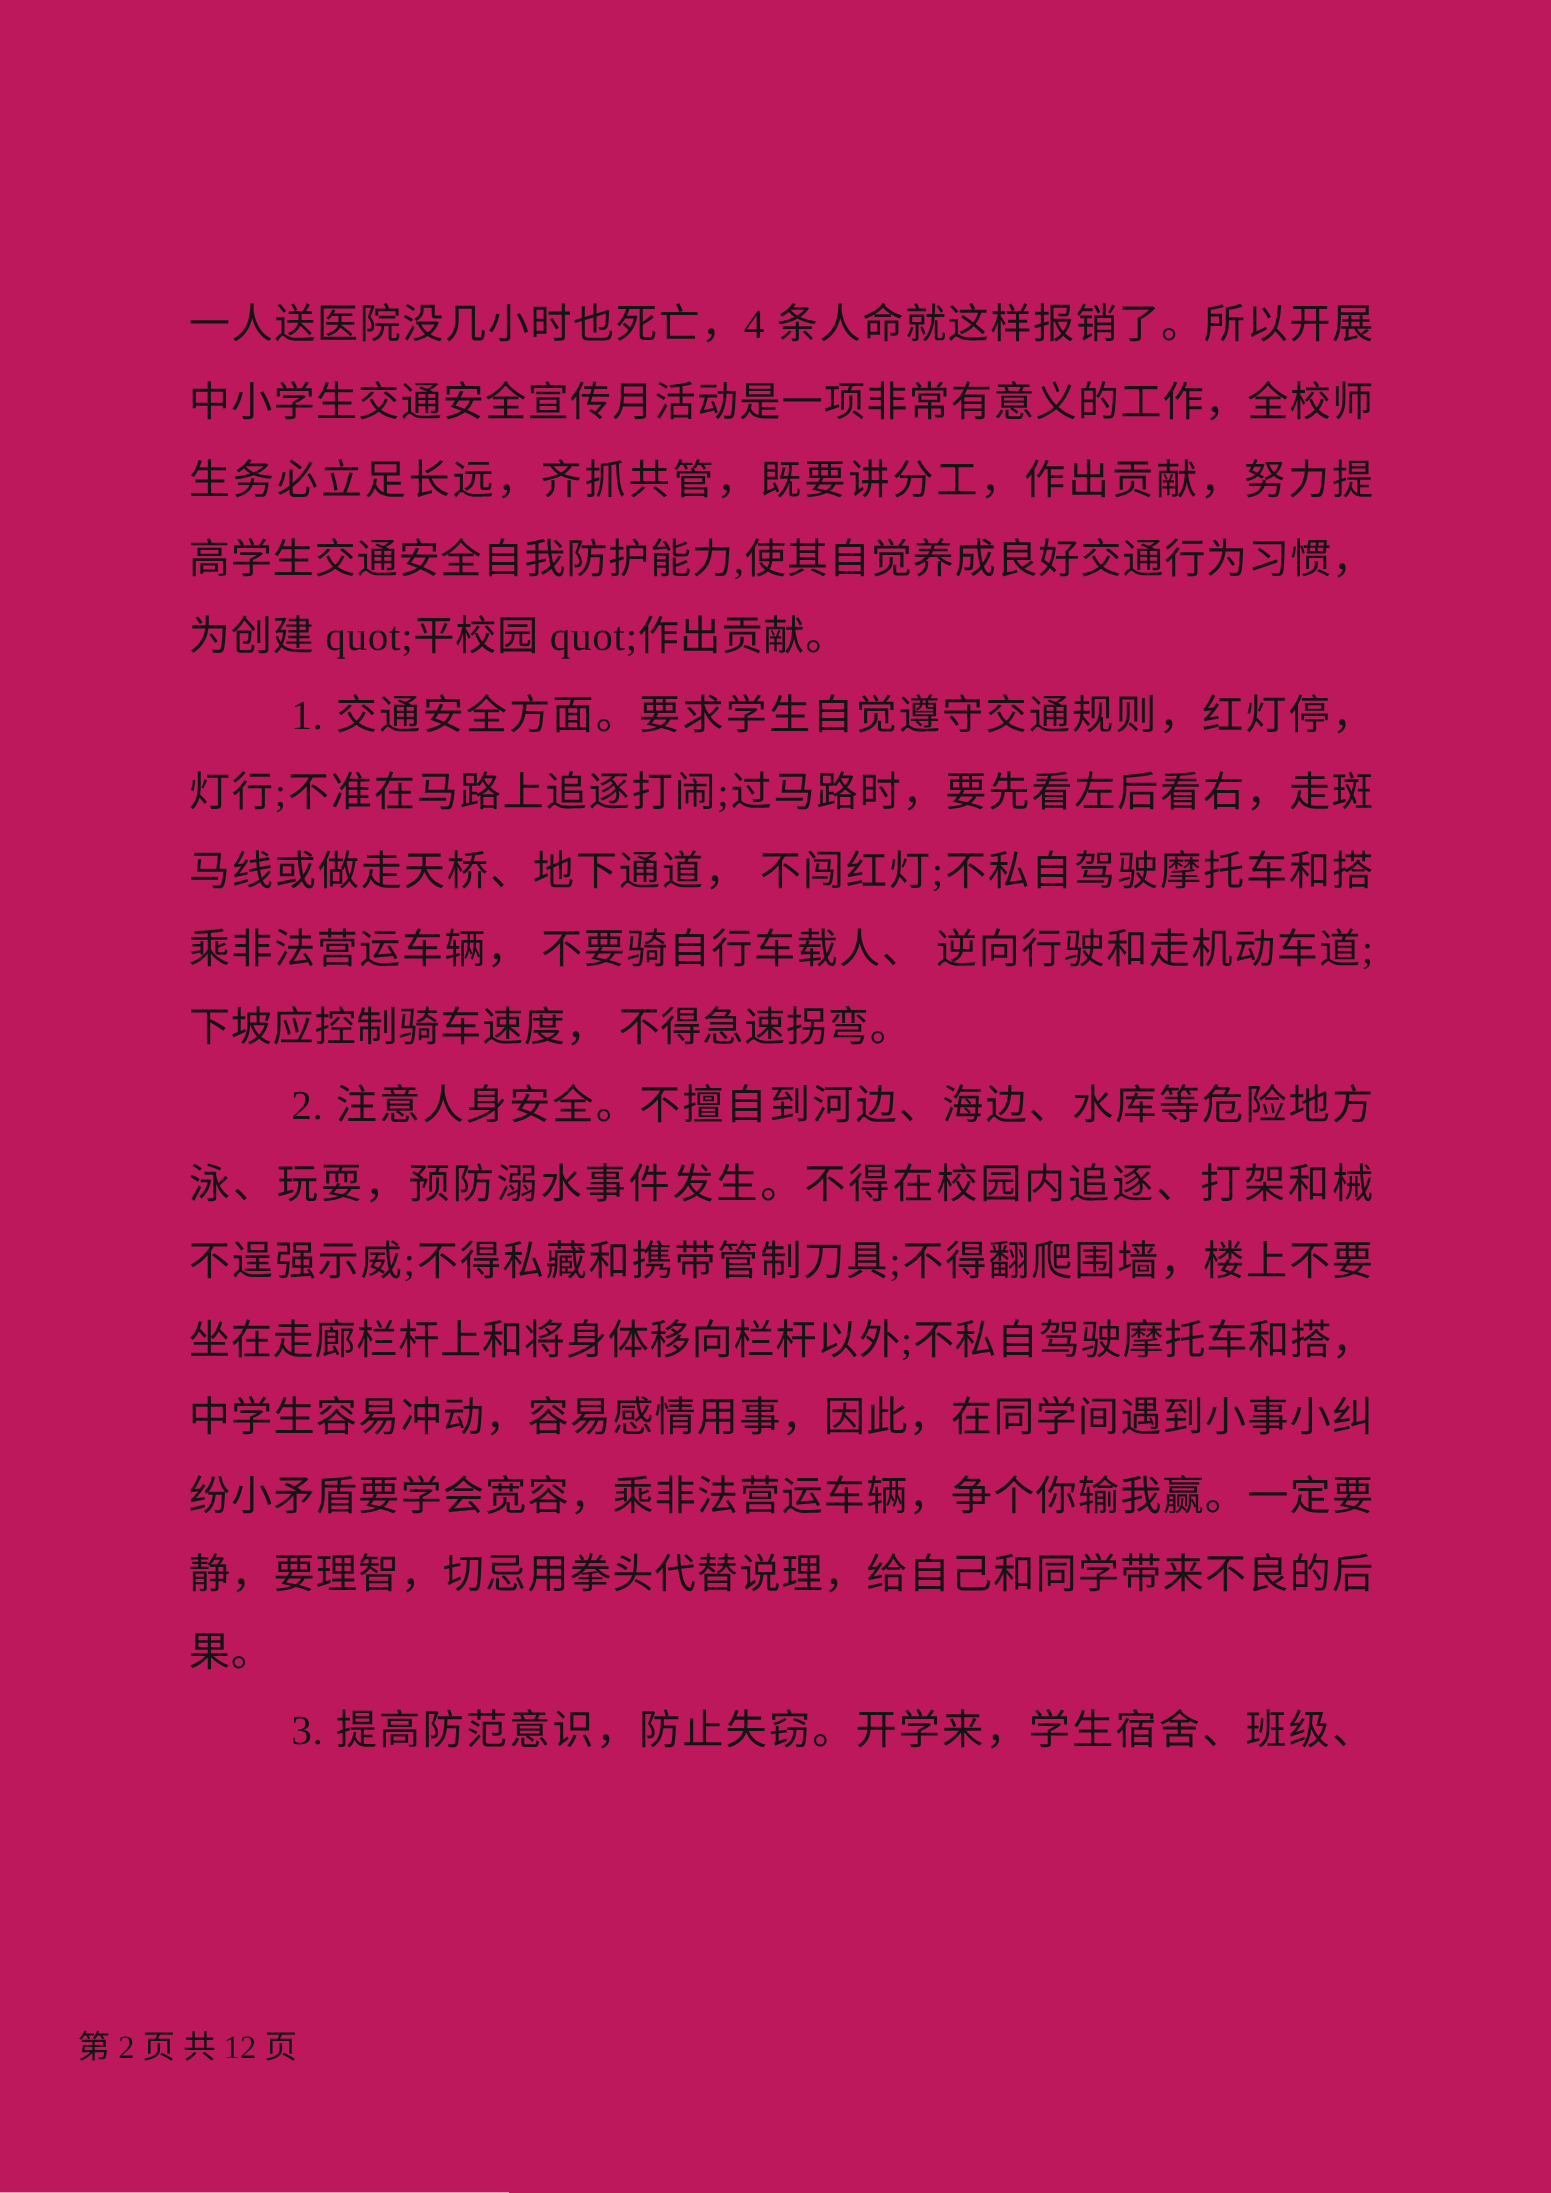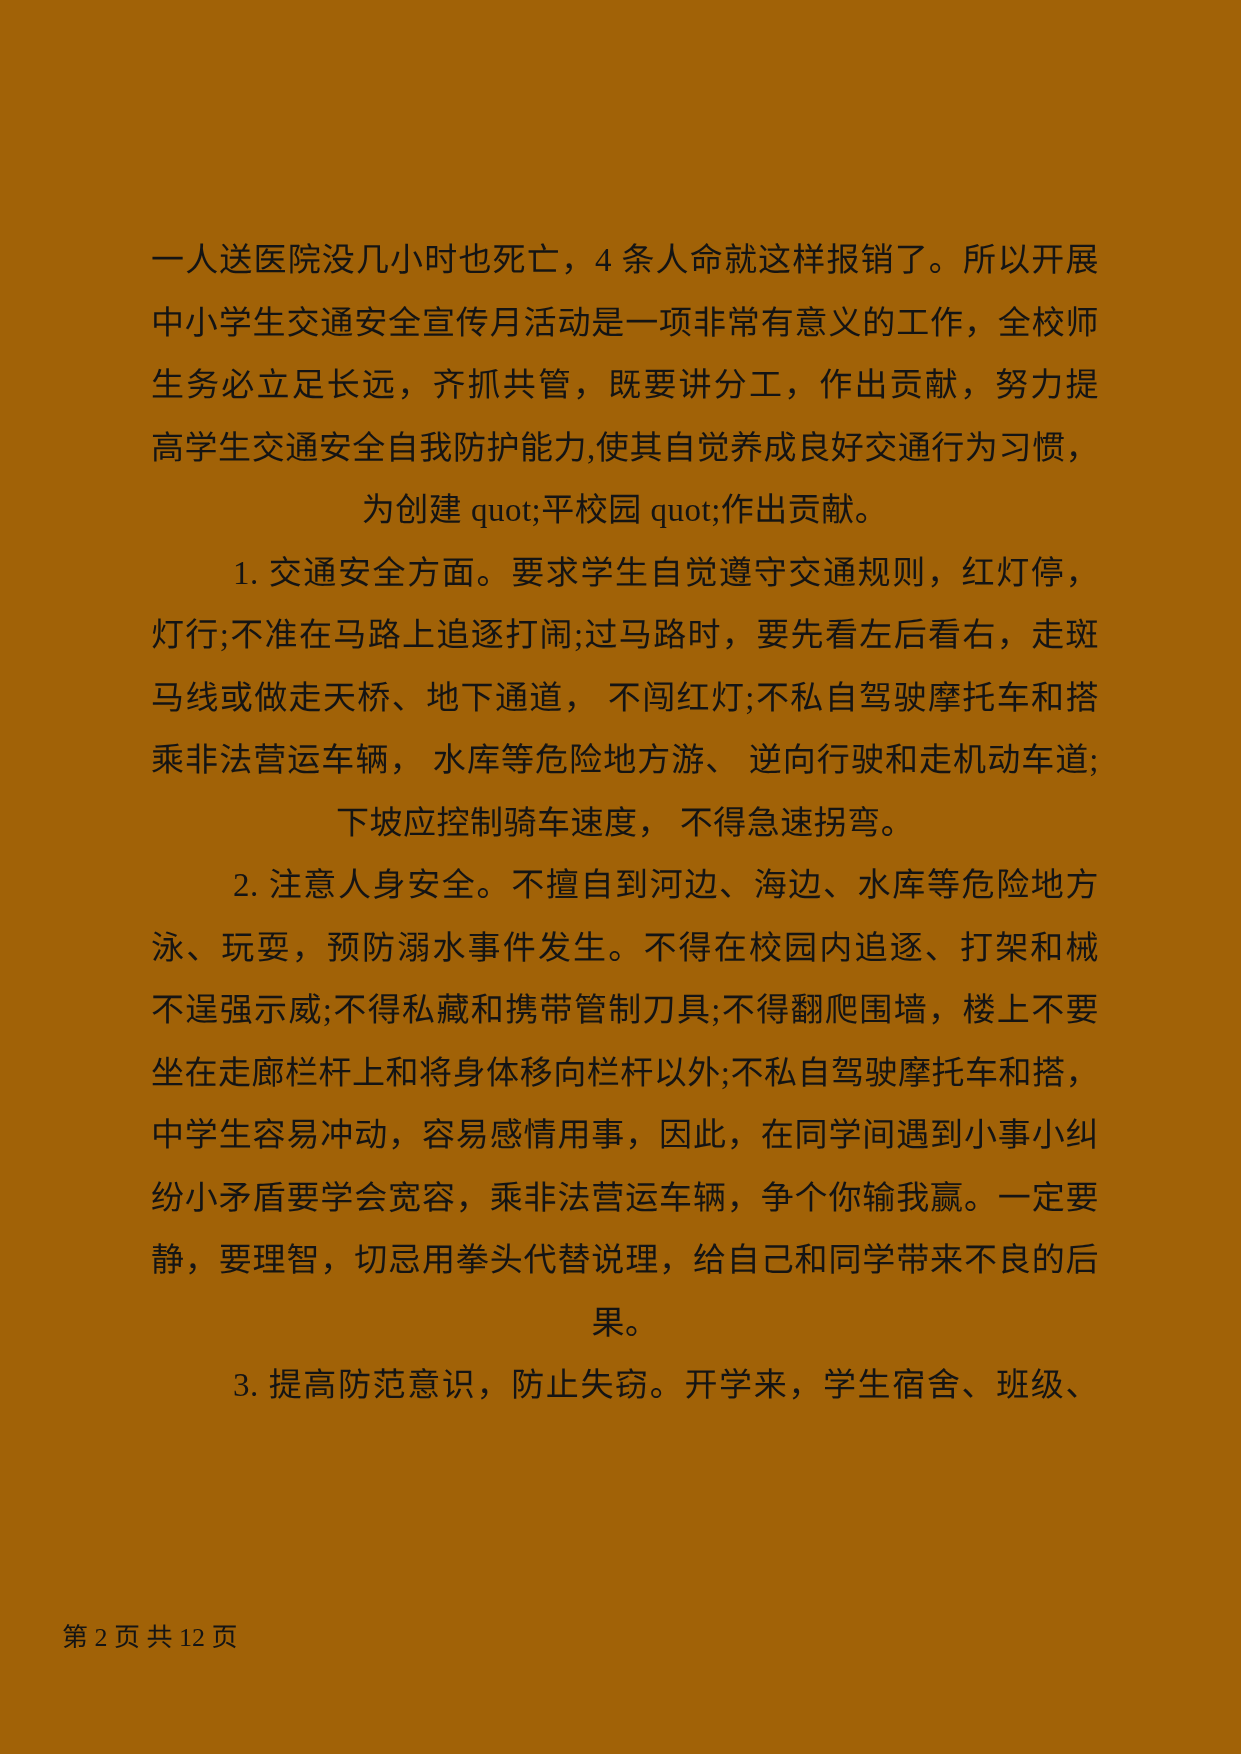--- a/index.html
+++ b/index.html
@@ -7,37 +7,37 @@
     padding: 0;
     width: 1241px;
     height: 1754px;
     background: #ffffff;
     overflow: hidden;
   }
   .page {
     position: relative;
     width: 1241px;
     height: 1754px;
-    background: #a16207;
+    background: #be185d;
     font-family: "Liberation Serif", "DejaVu Serif", serif;
     color: #141414;
   }
   .content {
     position: absolute;
     left: 151px;
     top: 229px;
     width: 948px;
   }
   .paragraph { margin: 0; padding: 0; }
   .line {
     height: 62.5px;
     line-height: 62.5px;
     font-size: 33px;
     font-weight: 400;
-    text-align: center;
+    text-align: left;
     white-space: pre;
     overflow: hidden;
     letter-spacing: 0.5px;
   }
   .line.justify {
     white-space: normal;
     text-align: justify;
     text-align-last: justify;
     text-justify: inter-character;
   }
@@ -65,21 +65,21 @@
         <div class="line justify">一人送医院没几小时也死亡，4 条人命就这样报销了。所以开展</div>
         <div class="line justify">中小学生交通安全宣传月活动是一项非常有意义的工作，全校师</div>
         <div class="line justify">生务必立足长远，齐抓共管，既要讲分工，作出贡献，努力提</div>
         <div class="line justify">高学生交通安全自我防护能力,使其自觉养成良好交通行为习惯，</div>
         <div class="line">为创建 quot;平校园 quot;作出贡献。</div>
       </div>
       <div class="paragraph">
         <div class="line justify indent">1. 交通安全方面。要求学生自觉遵守交通规则，红灯停，绿</div>
         <div class="line justify">灯行;不准在马路上追逐打闹;过马路时，要先看左后看右，走斑</div>
         <div class="line justify">马线或做走天桥、地下通道， 不闯红灯;不私自驾驶摩托车和搭</div>
-        <div class="line justify">乘非法营运车辆， 水库等危险地方游、 逆向行驶和走机动车道;</div>
+        <div class="line justify">乘非法营运车辆， 不要骑自行车载人、 逆向行驶和走机动车道;</div>
         <div class="line">下坡应控制骑车速度， 不得急速拐弯。</div>
       </div>
       <div class="paragraph">
         <div class="line justify indent">2. 注意人身安全。不擅自到河边、海边、水库等危险地方游</div>
         <div class="line justify">泳、玩耍，预防溺水事件发生。不得在校园内追逐、打架和械斗，</div>
         <div class="line justify">不逞强示威;不得私藏和携带管制刀具;不得翻爬围墙，楼上不要</div>
         <div class="line justify">坐在走廊栏杆上和将身体移向栏杆以外;不私自驾驶摩托车和搭，</div>
         <div class="line justify">中学生容易冲动，容易感情用事，因此，在同学间遇到小事小纠</div>
         <div class="line justify">纷小矛盾要学会宽容，乘非法营运车辆，争个你输我赢。一定要冷</div>
         <div class="line justify">静，要理智，切忌用拳头代替说理，给自己和同学带来不良的后</div>

